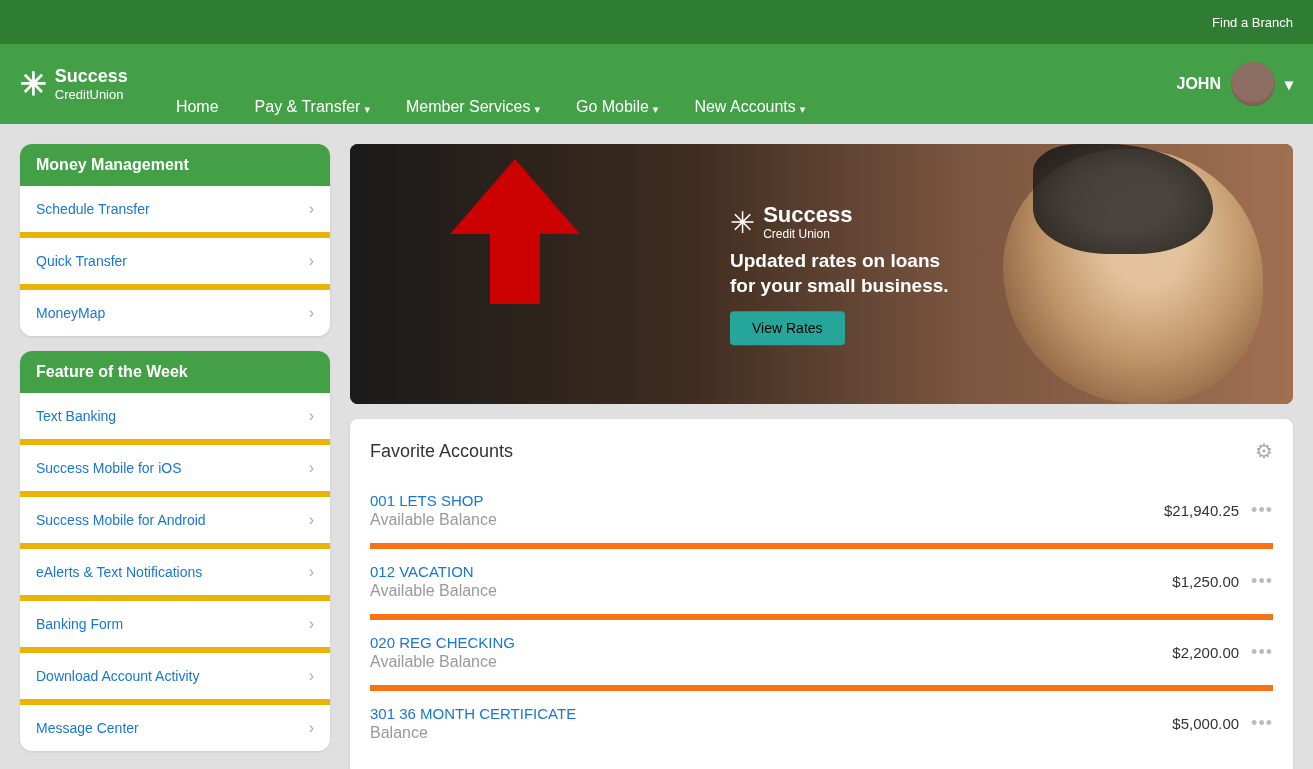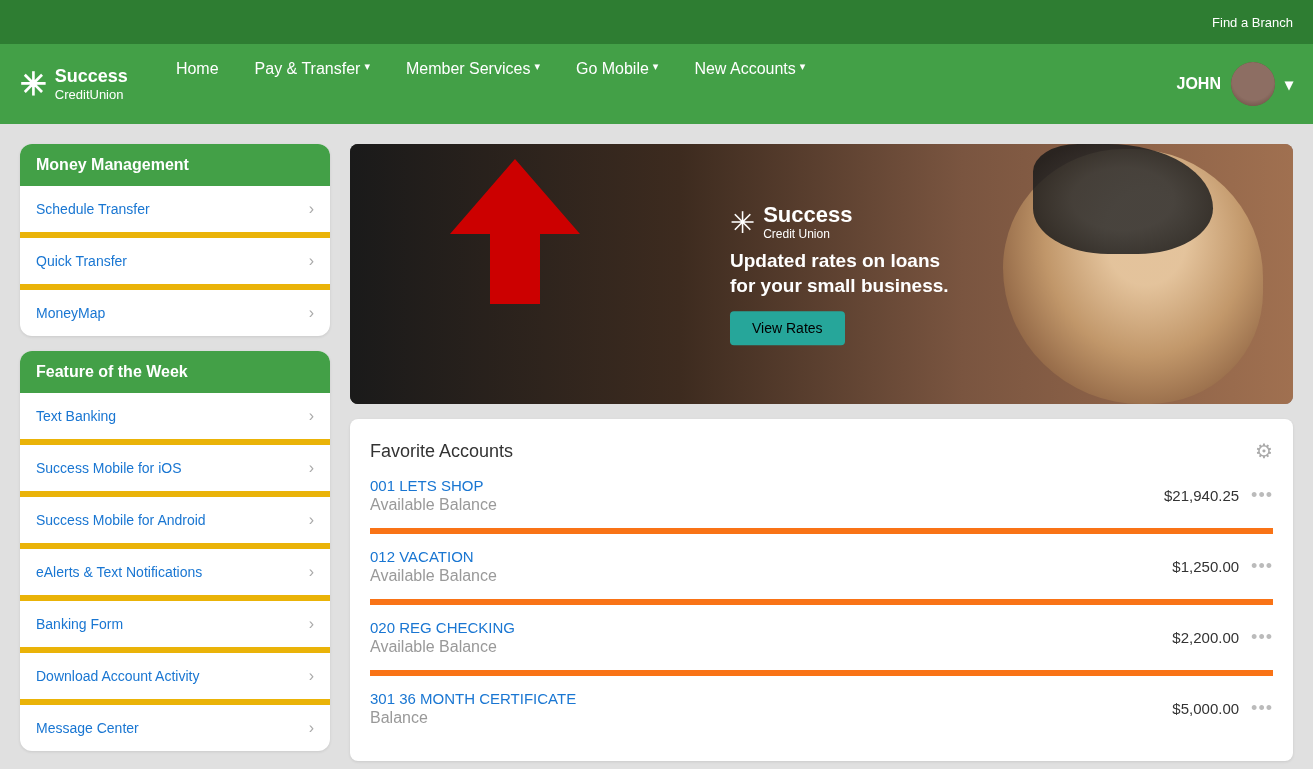--- a/index.html
+++ b/index.html
@@ -53,24 +53,24 @@
     }
     .nav-links {
       display: flex;
       align-items: center;
       flex: 1;
       gap: 0;
     }
     .nav-link {
       color: #fff;
       font-size: 16px;
-      padding: 16px 18px;
+      padding: 8px 18px;
       height: 80px;
       display: flex;
-      align-items: flex-start;
+      align-items: flex-end;
       cursor: pointer;
       text-decoration: none;
       gap: 4px;
       white-space: nowrap;
     }
     .nav-link .chevron { font-size: 11px; }
     .nav-user {
       display: flex;
       align-items: center;
       gap: 10px;
@@ -175,20 +175,21 @@
     .favorite-accounts {
       background: #fff;
       border-radius: 8px;
       padding: 20px;
       box-shadow: 0 1px 3px rgba(0,0,0,0.1);
     }
     .fa-header {
       display: flex;
       align-items: center;
       justify-content: space-between;
+      margin-bottom: 15px;
     }
     .fa-title {
       font-size: 18px;
       color: #333;
       font-weight: normal;
     }
     .gear-icon {
       color: #aaa;
       font-size: 20px;
       cursor: pointer;

